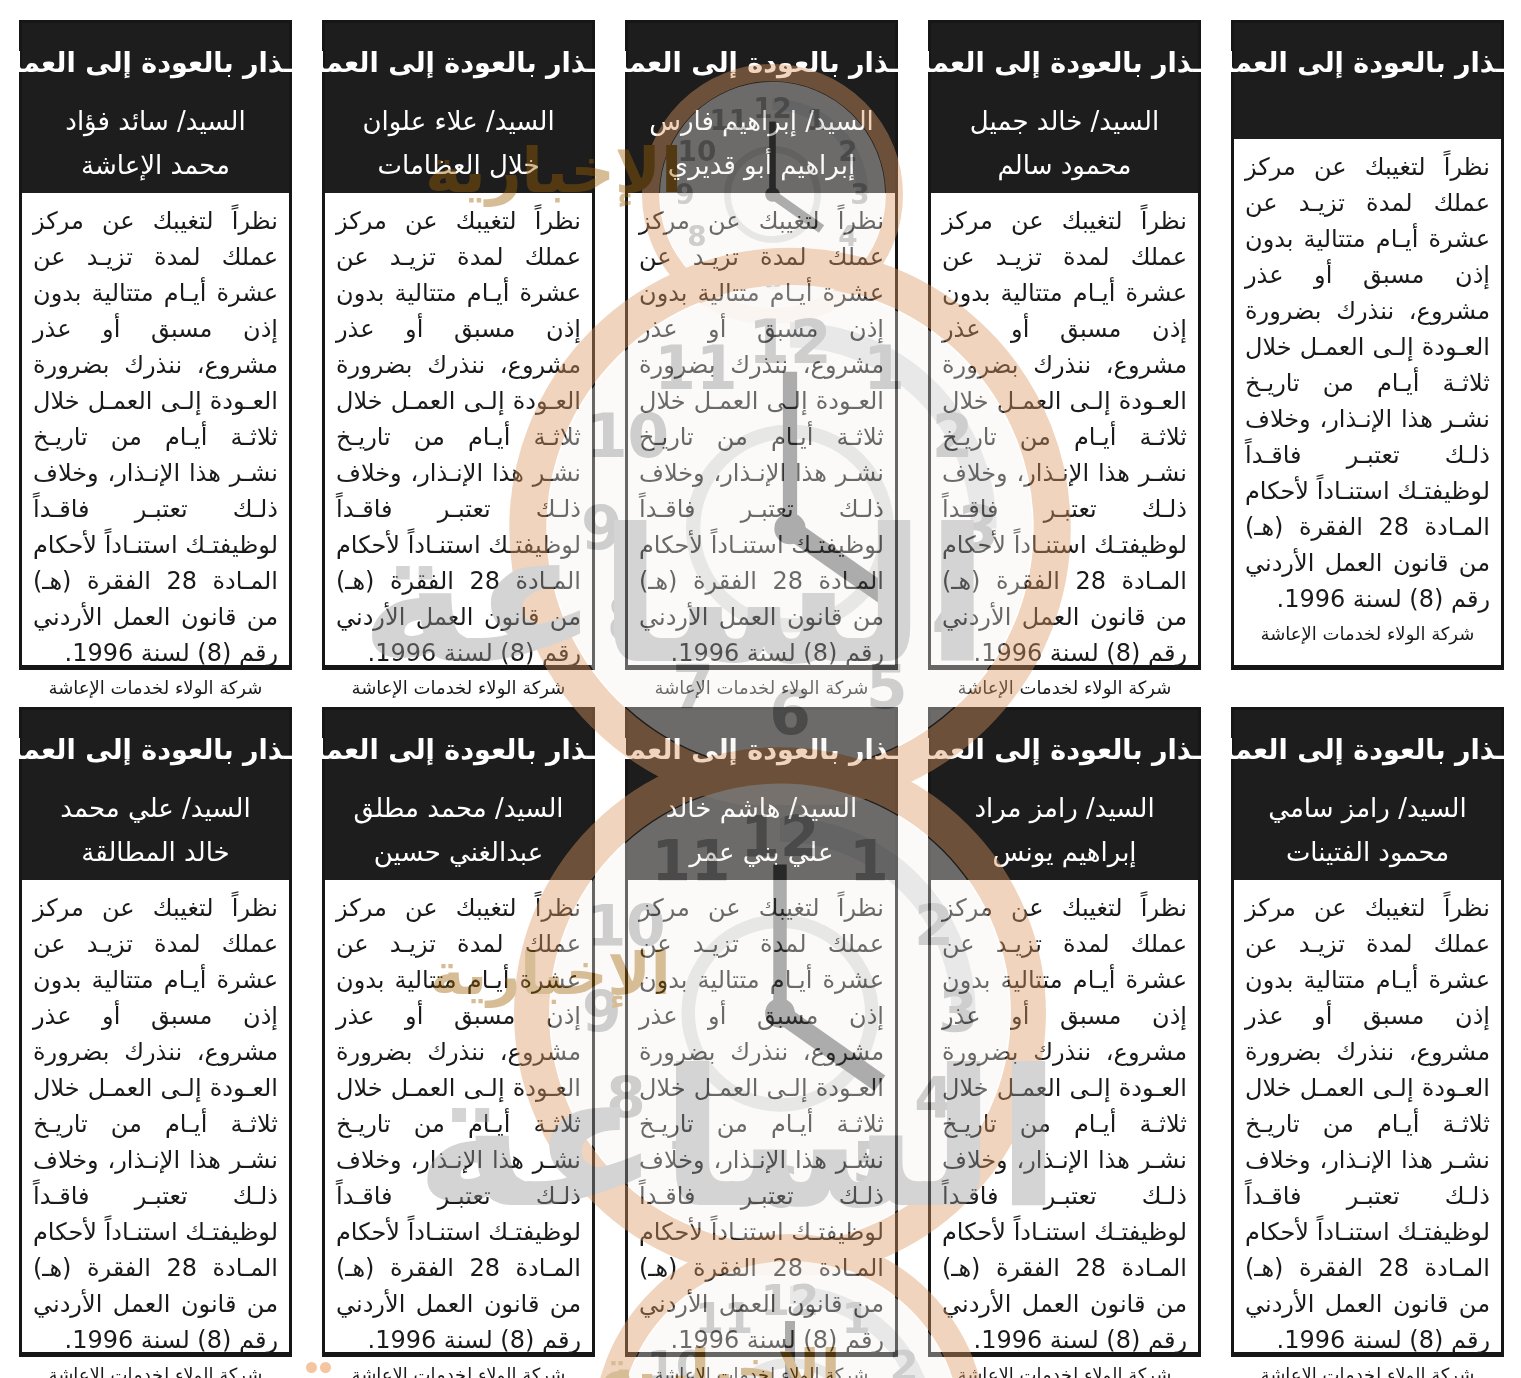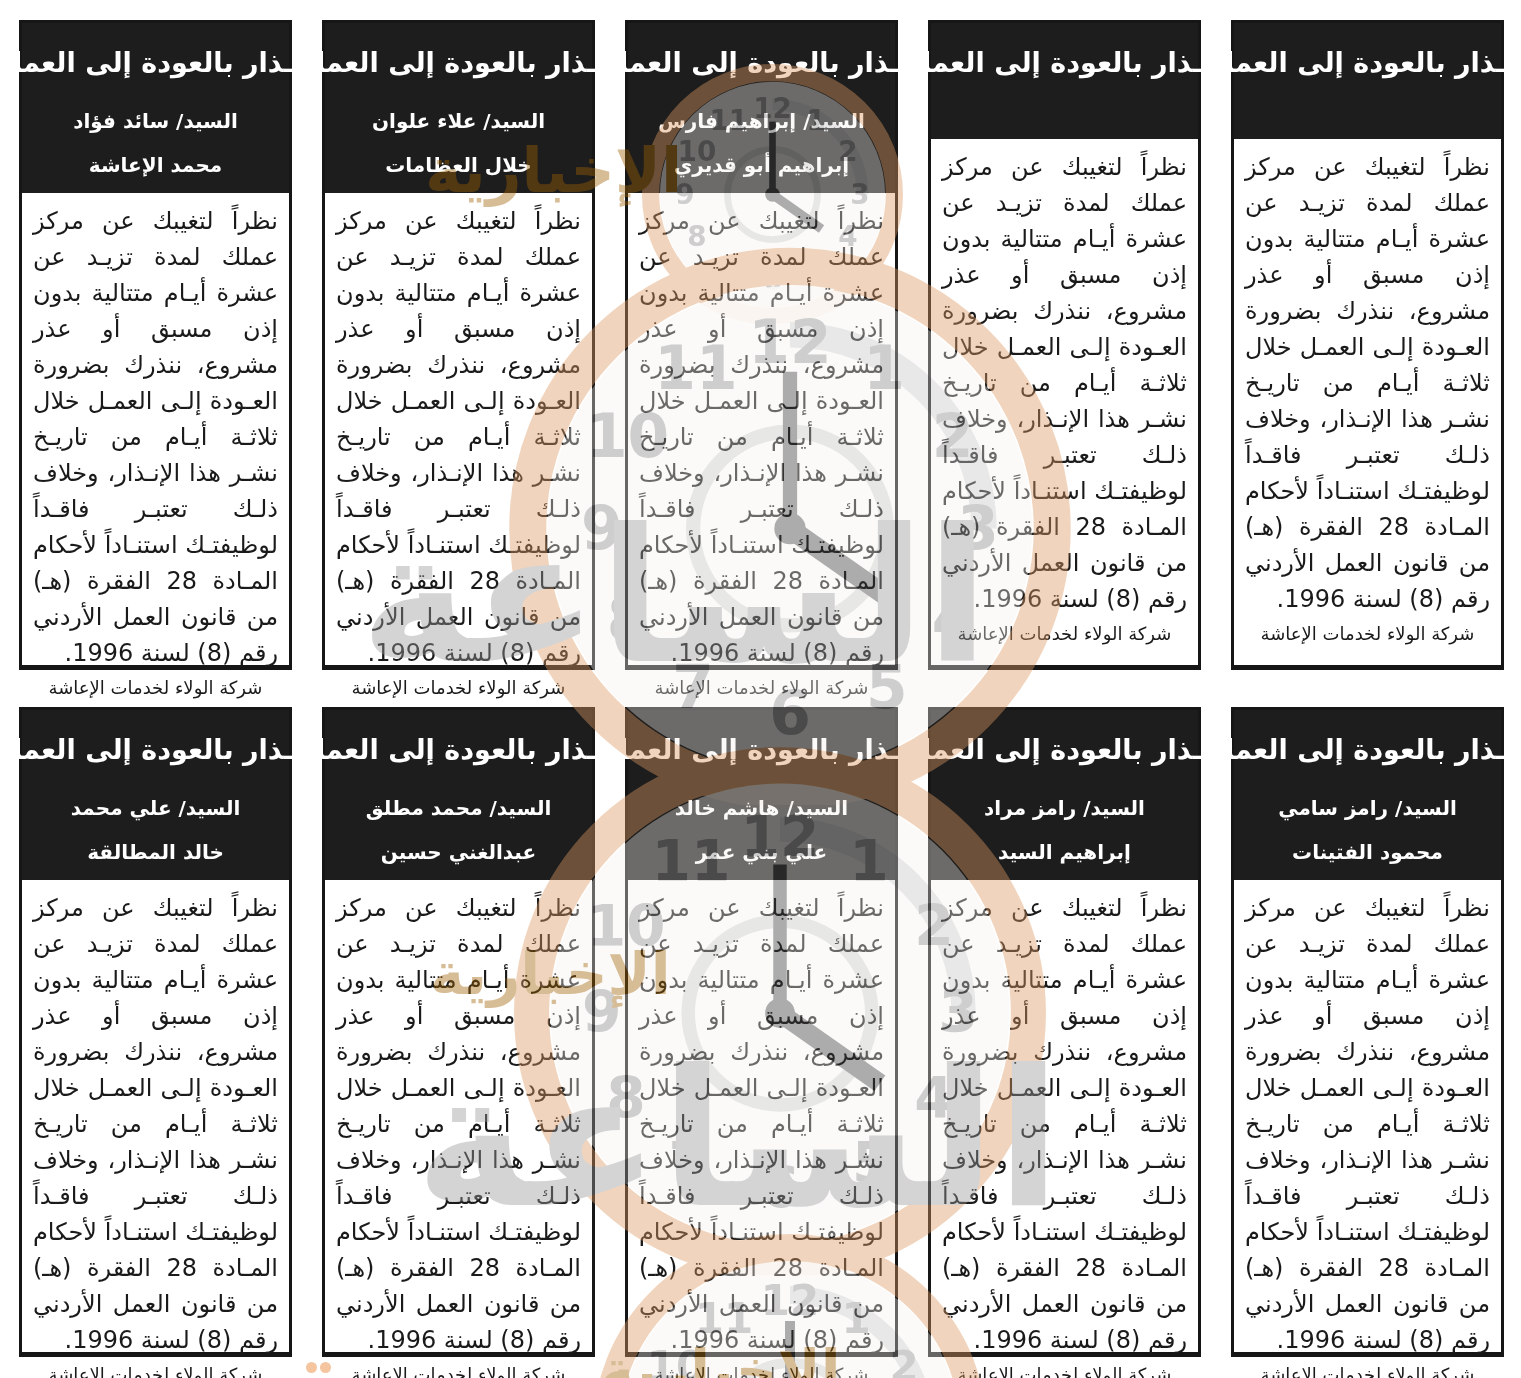--- a/index.html
+++ b/index.html
@@ -17,21 +17,21 @@
   }
   .card-header{
     background:#1d1d1d;color:#ffffff;height:178px;box-sizing:border-box;
     display:flex;flex-direction:column;align-items:center;
     padding:20px 6px 6px 6px;text-align:center;
   }
   .notice-title{
     font-size:27px;font-weight:bold;line-height:40px;letter-spacing:0;
     margin-bottom:16px;white-space:nowrap;
   }
-  .notice-name{font-size:20px;line-height:44px;font-weight:700;}
+  .notice-name{font-size:26px;line-height:44px;font-weight:400;}
   .card-body{
     flex:1;display:flex;flex-direction:column;
     padding:10px 11px 12px 11px;color:#1a1a1a;justify-content:center;
   }
   .notice-text{
     font-size:24px;line-height:36px;text-align:justify;text-align-last:right;
     direction:rtl;
   }
   .notice-footer{
     margin-top:auto;font-size:18px;line-height:34px;text-align:center;
@@ -72,20 +72,24 @@
         </div>
         <div class="card-body">
           <div class="notice-text">نظراً لتغيبك عن مركز عملك لمدة تزيـد عن عشرة أيـام متتالية بدون إذن مسبق أو عذر مشروع، ننذرك بضرورة العـودة إلـى العمـل خلال ثلاثـة أيـام من تاريـخ نشـر هذا الإنـذار، وخلاف ذلـك تعتبـر فاقـداً لوظيفتـك استنـاداً لأحكام المـادة 28 الفقرة (هـ) من قانون العمل الأردني رقم (8) لسنة 1996.</div>
           <div class="notice-footer">شركة الولاء لخدمات الإعاشة</div>
         </div>
       </div>
 
       <div class="card">
         <div class="card-header">
           <div class="notice-title">إنـذار بالعودة إلى العمل</div>
+          <div class="notice-name">
+            <div>السيد/ خالد جميل</div>
+            <div>محمود سالم</div>
+          </div>
         </div>
         <div class="card-body">
           <div class="notice-text">نظراً لتغيبك عن مركز عملك لمدة تزيـد عن عشرة أيـام متتالية بدون إذن مسبق أو عذر مشروع، ننذرك بضرورة العـودة إلـى العمـل خلال ثلاثـة أيـام من تاريـخ نشـر هذا الإنـذار، وخلاف ذلـك تعتبـر فاقـداً لوظيفتـك استنـاداً لأحكام المـادة 28 الفقرة (هـ) من قانون العمل الأردني رقم (8) لسنة 1996.</div>
           <div class="notice-footer">شركة الولاء لخدمات الإعاشة</div>
         </div>
       </div>
 
       <div class="card">
         <div class="card-header">
           <div class="notice-title">إنـذار بالعودة إلى العمل</div>
@@ -142,21 +146,21 @@
           <div class="notice-text">نظراً لتغيبك عن مركز عملك لمدة تزيـد عن عشرة أيـام متتالية بدون إذن مسبق أو عذر مشروع، ننذرك بضرورة العـودة إلـى العمـل خلال ثلاثـة أيـام من تاريـخ نشـر هذا الإنـذار، وخلاف ذلـك تعتبـر فاقـداً لوظيفتـك استنـاداً لأحكام المـادة 28 الفقرة (هـ) من قانون العمل الأردني رقم (8) لسنة 1996.</div>
           <div class="notice-footer">شركة الولاء لخدمات الإعاشة</div>
         </div>
       </div>
 
       <div class="card">
         <div class="card-header">
           <div class="notice-title">إنـذار بالعودة إلى العمل</div>
           <div class="notice-name">
             <div>السيد/ رامز مراد</div>
-            <div>إبراهيم السيد</div>
+            <div>إبراهيم يونس</div>
           </div>
         </div>
         <div class="card-body">
           <div class="notice-text">نظراً لتغيبك عن مركز عملك لمدة تزيـد عن عشرة أيـام متتالية بدون إذن مسبق أو عذر مشروع، ننذرك بضرورة العـودة إلـى العمـل خلال ثلاثـة أيـام من تاريـخ نشـر هذا الإنـذار، وخلاف ذلـك تعتبـر فاقـداً لوظيفتـك استنـاداً لأحكام المـادة 28 الفقرة (هـ) من قانون العمل الأردني رقم (8) لسنة 1996.</div>
           <div class="notice-footer">شركة الولاء لخدمات الإعاشة</div>
         </div>
       </div>
 
       <div class="card">
         <div class="card-header">

